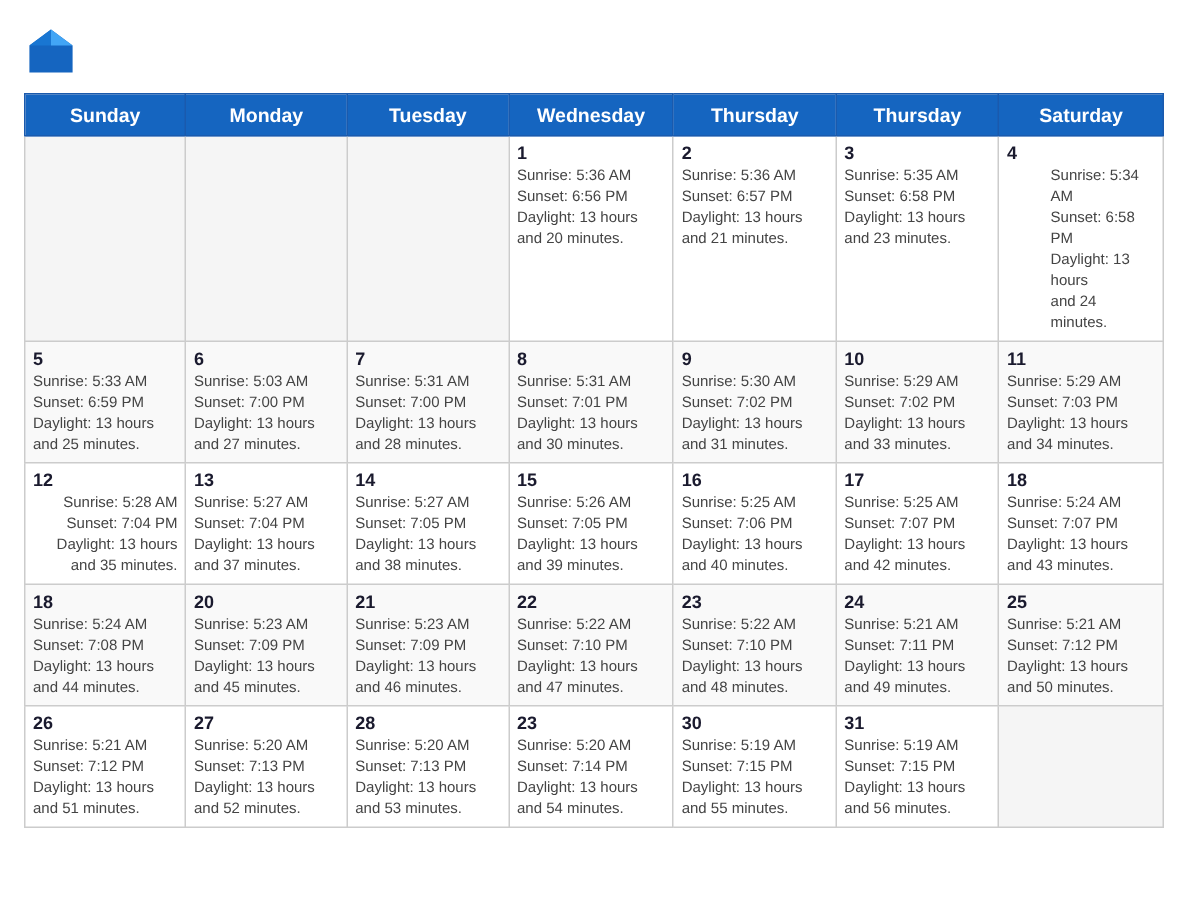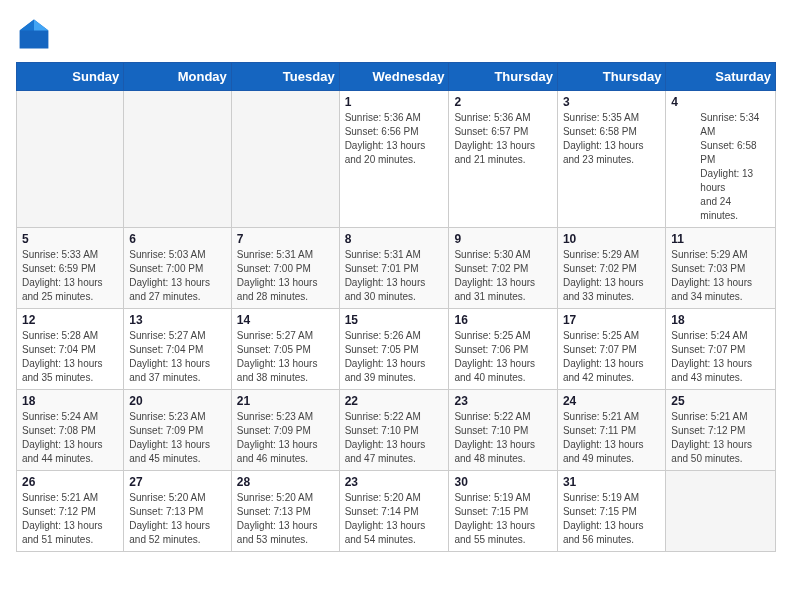--- a/index.html
+++ b/index.html
@@ -50,21 +50,21 @@
       width: 100%;
       border-collapse: collapse;
       border: 1px solid #ccc;
     }
     .calendar th {
       background: #1565c0;
       color: #fff;
       font-size: 13px;
       font-weight: bold;
       padding: 6px 4px;
-      text-align: right;
+      text-align: center;
       border: 1px solid #1a5aad;
     }
     .calendar td {
       vertical-align: top;
       border: 1px solid #ccc;
       padding: 4px 5px;
       width: 113px;
       min-height: 80px;
       font-size: 10.5px;
       color: #333;
@@ -203,21 +203,21 @@
           <span class="day-num">11</span>
           <div class="day-info" style="white-space: pre-line;">Sunrise: 5:29 AM
 Sunset: 7:03 PM
 Daylight: 13 hours
 and 34 minutes.</div>
         </td>
       </tr>
       <tr>
         <td>
           <span class="day-num">12</span>
-          <div class="day-info" style="white-space: pre-line;">Sunrise: 5:28 AM
+          <div class="day-info" style="white-space: pre-line; text-align: right;">Sunrise: 5:28 AM
 Sunset: 7:04 PM
 Daylight: 13 hours
 and 35 minutes.</div>
         </td>
         <td>
           <span class="day-num">13</span>
           <div class="day-info" style="white-space: pre-line;">Sunrise: 5:27 AM
 Sunset: 7:04 PM
 Daylight: 13 hours
 and 37 minutes.</div>

